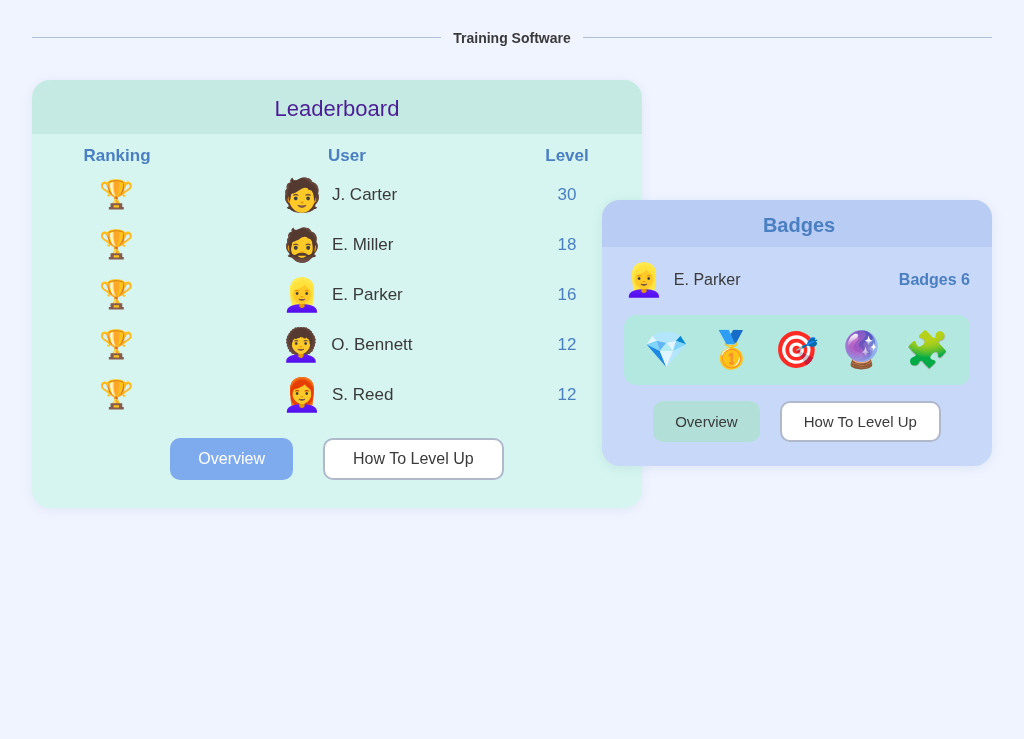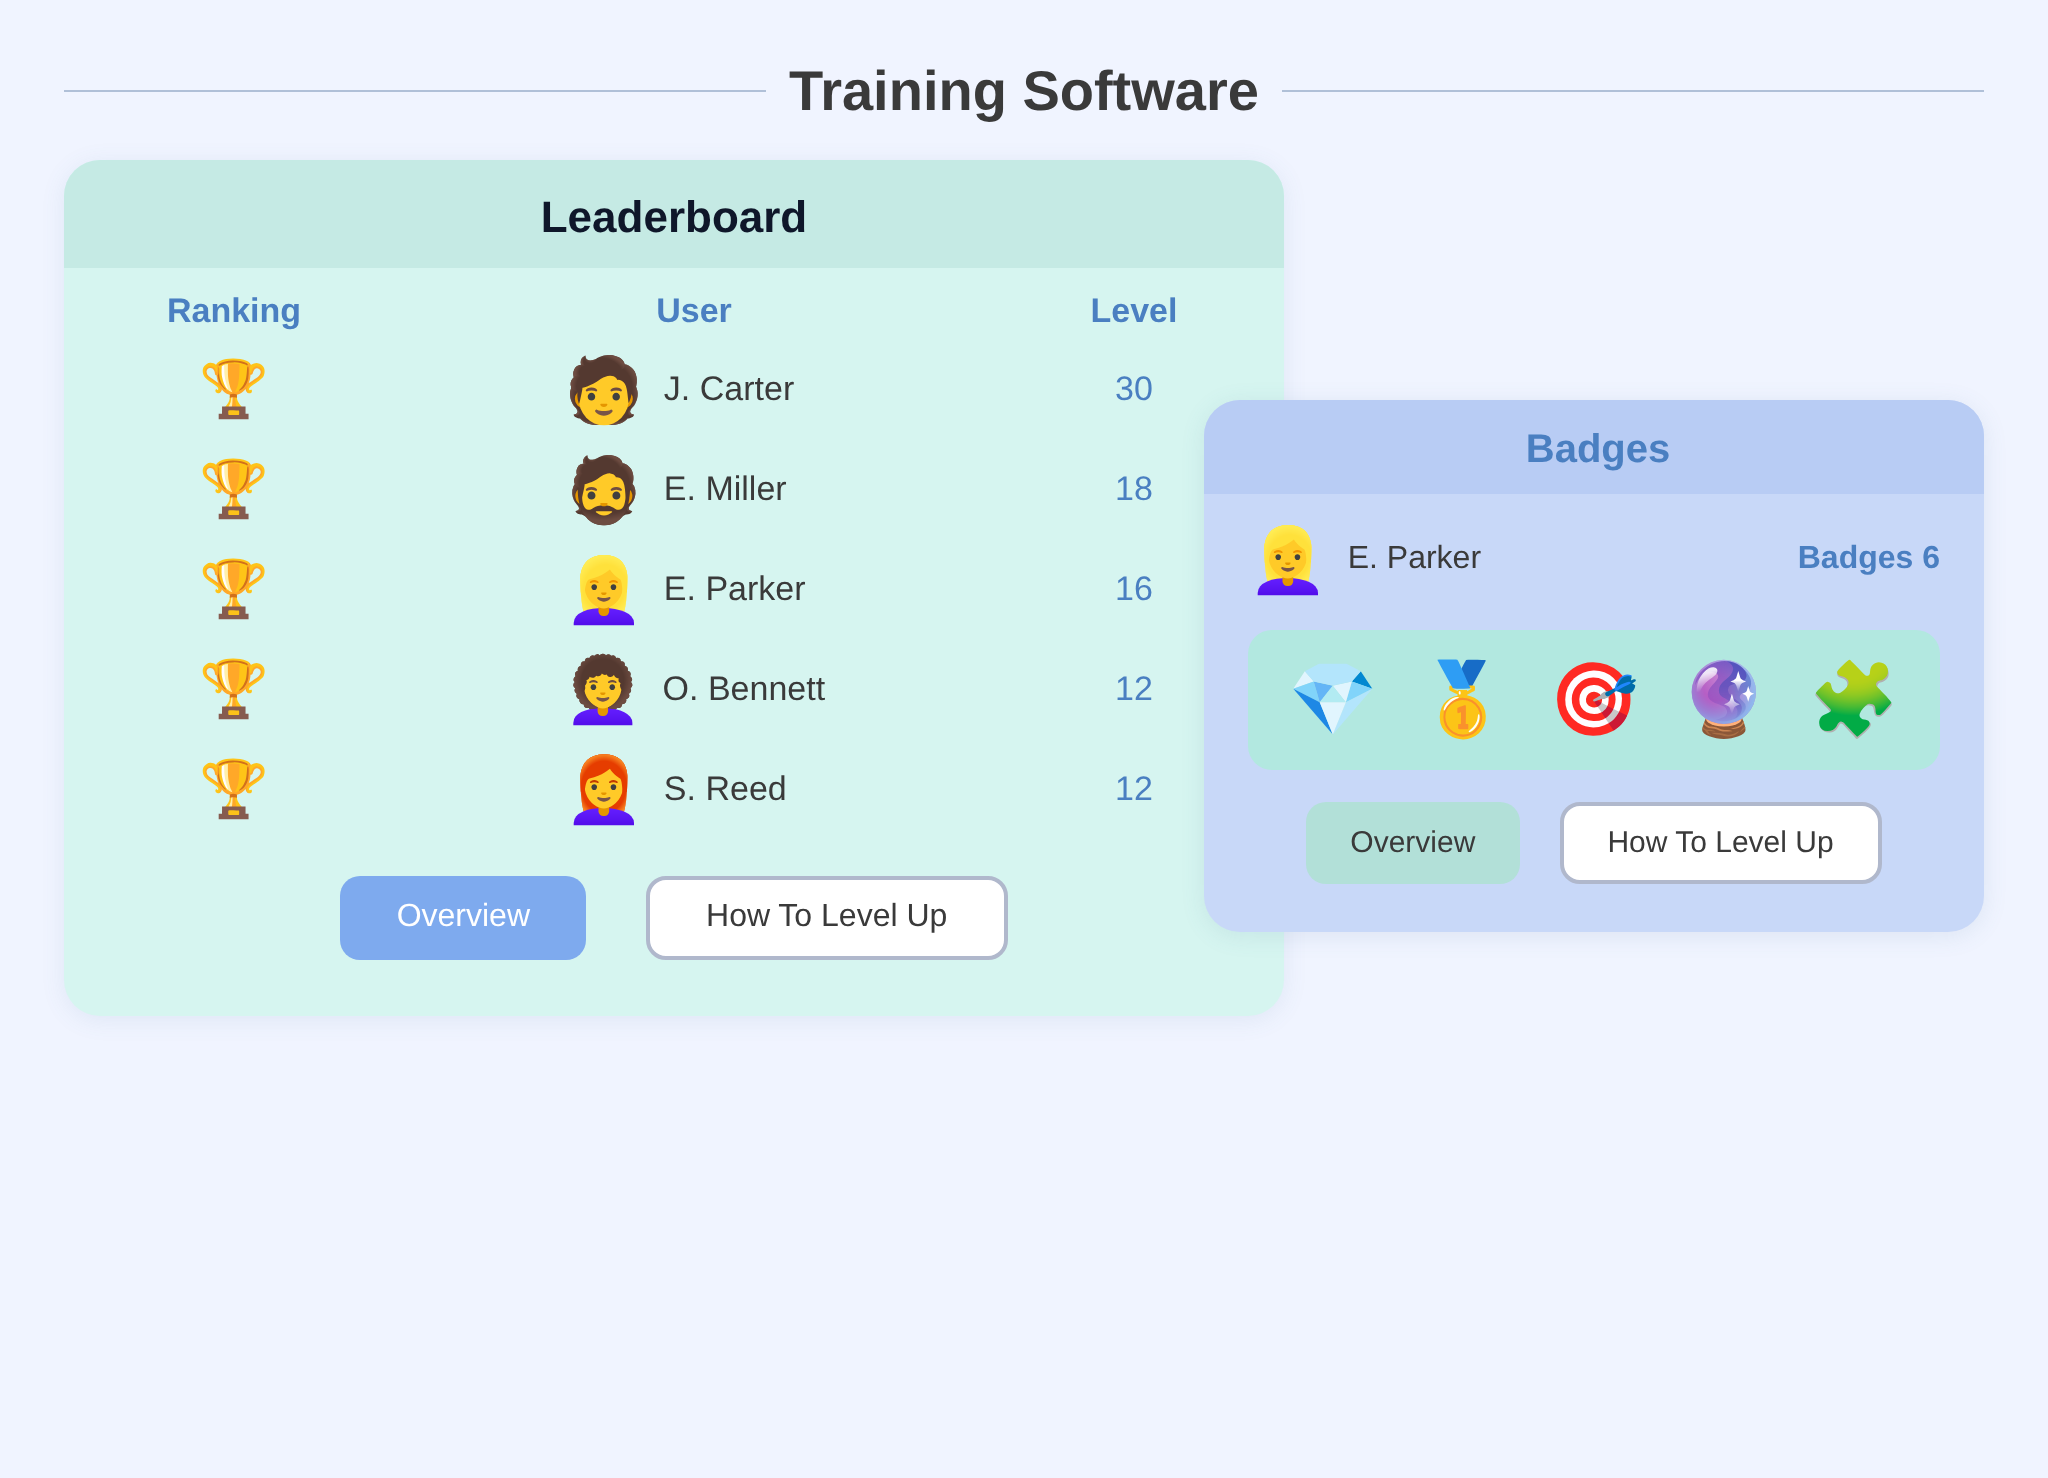--- a/index.html
+++ b/index.html
@@ -29,21 +29,21 @@
       justify-content: center;
       gap: 12px;
       margin-bottom: 18px;
     }
     .title-line {
       flex: 1;
       height: 1px;
       background: #b0c0d8;
     }
     .page-title {
-      font-size: 28px;
+      font-size: 14px;
       font-weight: 600;
       color: #3a3a3a;
       white-space: nowrap;
     }
 
     
     .leaderboard-card {
       position: absolute;
       left: 0;
       top: 50px;
@@ -56,22 +56,22 @@
     }
 
     .leaderboard-header {
       background: #c5eae4;
       border-radius: 18px 18px 0 0;
       padding: 16px 0 12px 0;
       text-align: center;
     }
     .leaderboard-title {
       font-size: 22px;
-      font-weight: 700;
-      color: #0f172a;
+      font-weight: 400;
+      color: #4c1d95;
     }
 
     .leaderboard-cols {
       display: flex;
       align-items: center;
       padding: 12px 30px 4px 30px;
     }
     .col-ranking { width: 110px; text-align: center; }
     .col-user { flex: 1; text-align: center; }
     .col-level { width: 90px; text-align: center; }

